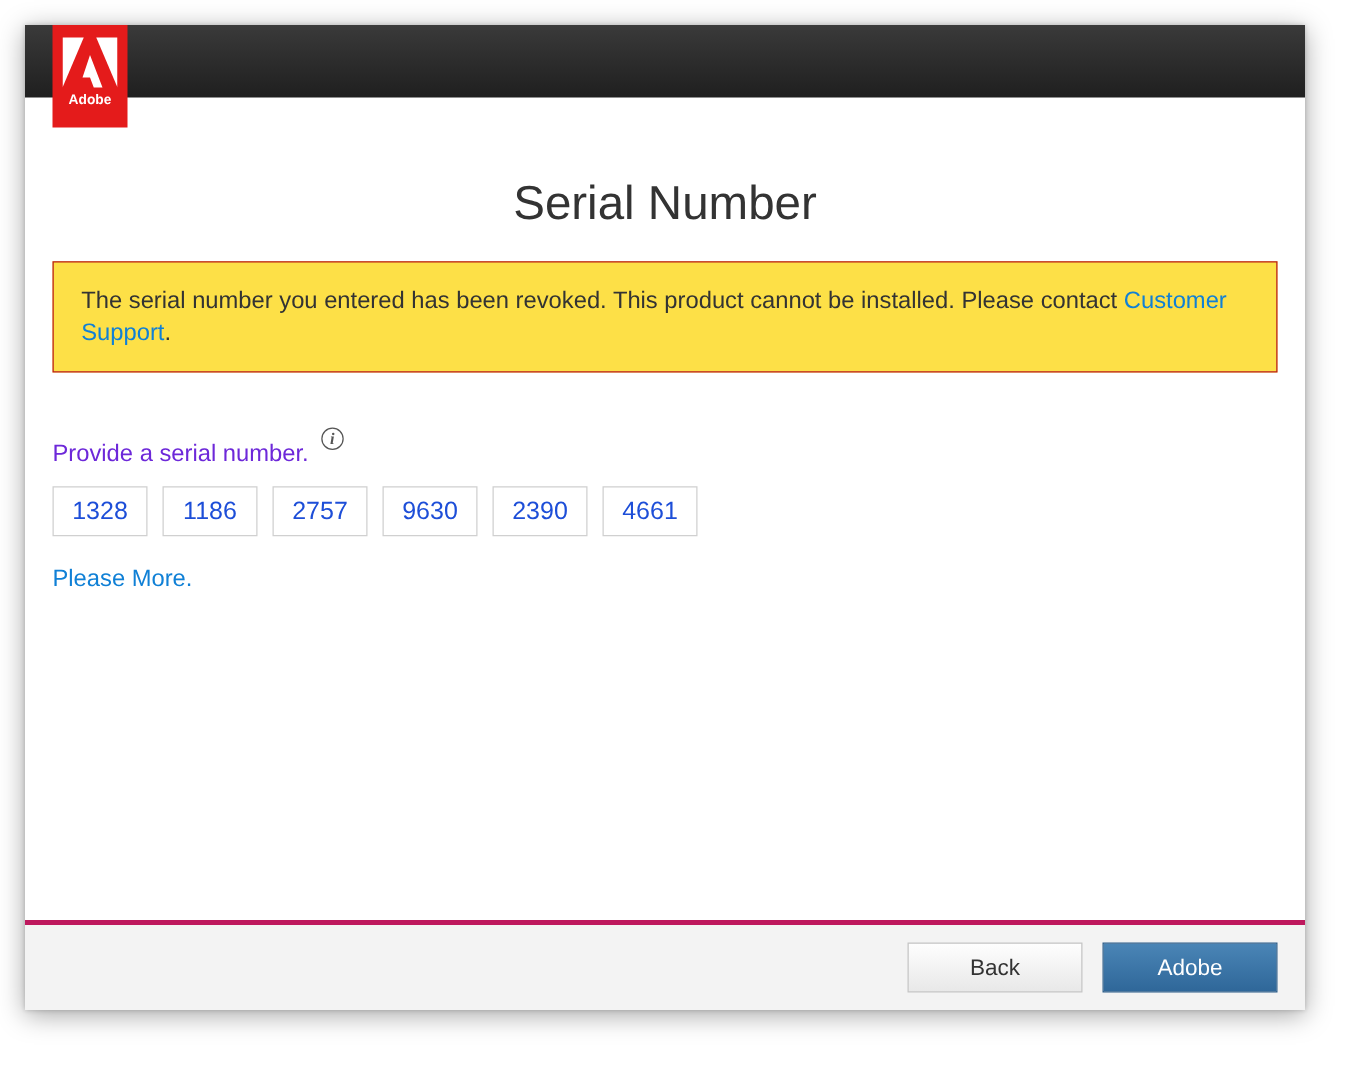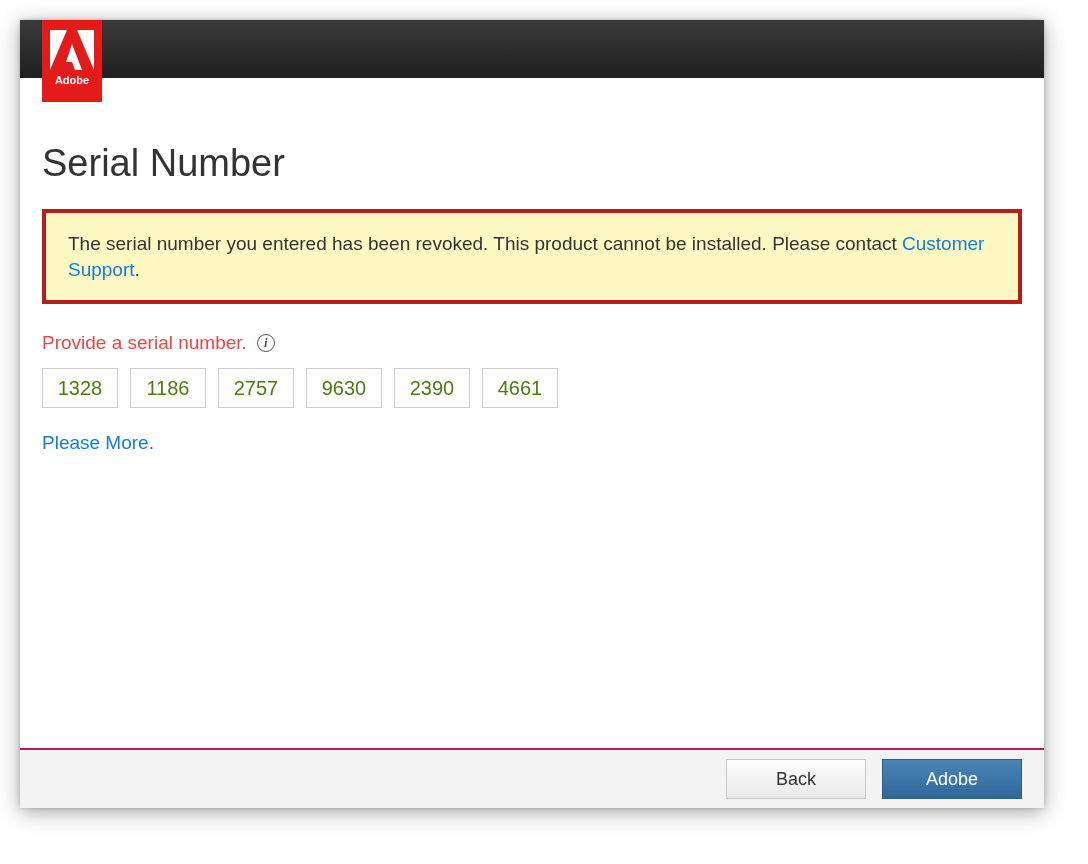--- a/index.html
+++ b/index.html
@@ -48,40 +48,42 @@
       flex: 1;
       padding: 0 22px;
       overflow: hidden;
     }
     .page-title {
       font-size: 38px;
       font-weight: 300;
       color: #333;
       margin-top: 64px;
       margin-bottom: 24px;
+      text-align: center;
     }
     .alert {
-      background: #fef9c3;
-      border: 4px solid #b91c1c;
+      background: #fde047;
+      border: 1px solid #b91c1c;
       padding: 18px 22px;
       font-size: 19px;
       line-height: 1.35;
       color: #333;
       margin-bottom: 28px;
     }
     .alert a { color: #1080d6; text-decoration: none; }
     .prompt-row {
       display: flex;
       align-items: center;
       gap: 10px;
       margin-bottom: 14px;
     }
     .prompt-label {
       font-size: 19px;
-      color: #ef4444;
+      color: #6d28d9;
+      margin-top: 27px;
     }
     .info-icon {
       width: 18px; height: 18px;
       border: 1.5px solid #555;
       border-radius: 50%;
       color: #555;
       display: inline-flex;
       align-items: center;
       justify-content: center;
       font-family: "Times New Roman", serif;
@@ -93,41 +95,41 @@
       display: flex;
       gap: 12px;
       margin-bottom: 24px;
     }
     .serial-input {
       width: 76px;
       height: 40px;
       border: 1px solid #d0d0d0;
       font-size: 20px;
       text-align: center;
-      color: #4d7c0f;
+      color: #1d4ed8;
       font-family: inherit;
       background: #fff;
       outline: none;
     }
     .help-text {
       font-size: 19px;
       color: #444;
       line-height: 1.4;
       margin-bottom: 22px;
       max-width: 960px;
     }
     .learn-more {
       font-size: 19px;
       color: #1080d6;
       text-decoration: none;
     }
     .footer {
-      height: 60px;
+      height: 72px;
       background: #f3f3f3;
-      border-top: 2px solid #be185d;
+      border-top: 4px solid #be185d;
       display: flex;
       justify-content: flex-end;
       align-items: center;
       gap: 16px;
       padding: 0 22px;
     }
     .btn {
       width: 140px;
       height: 40px;
       border: 1px solid;

